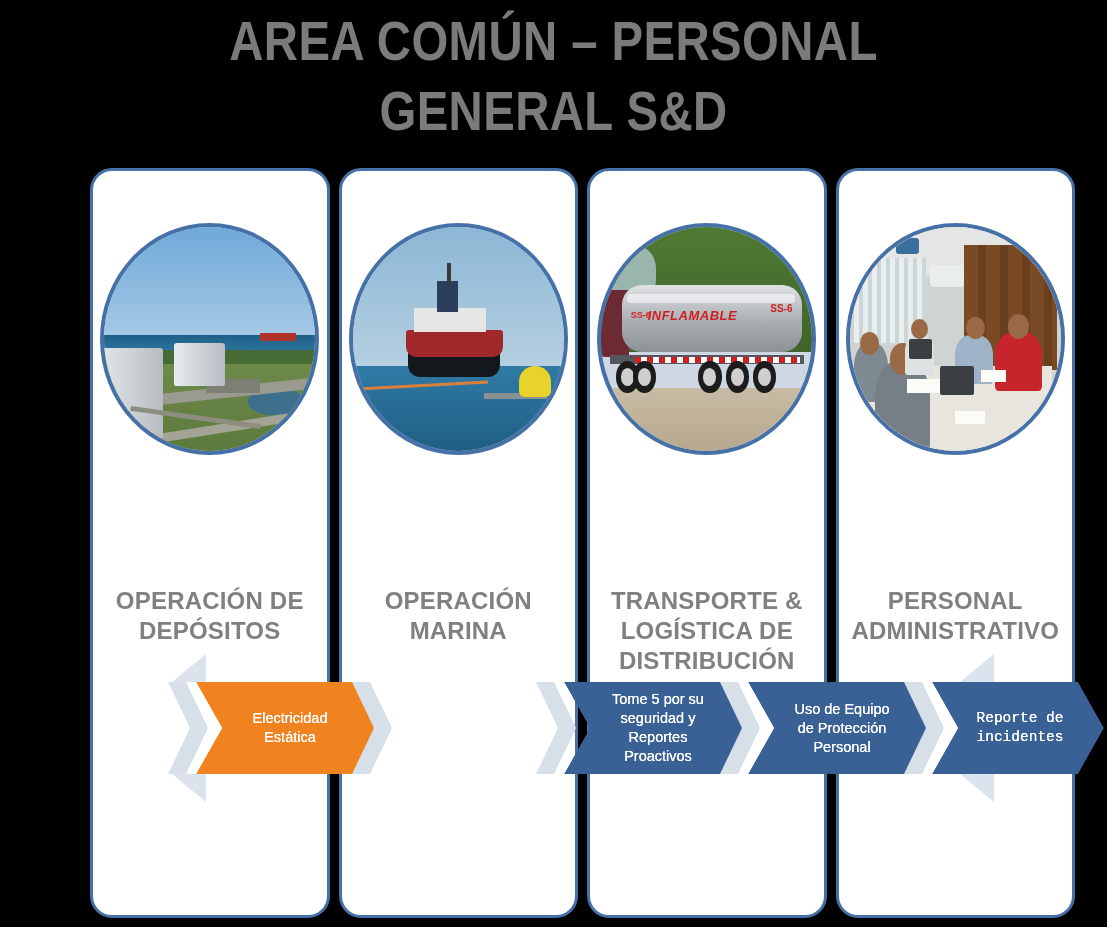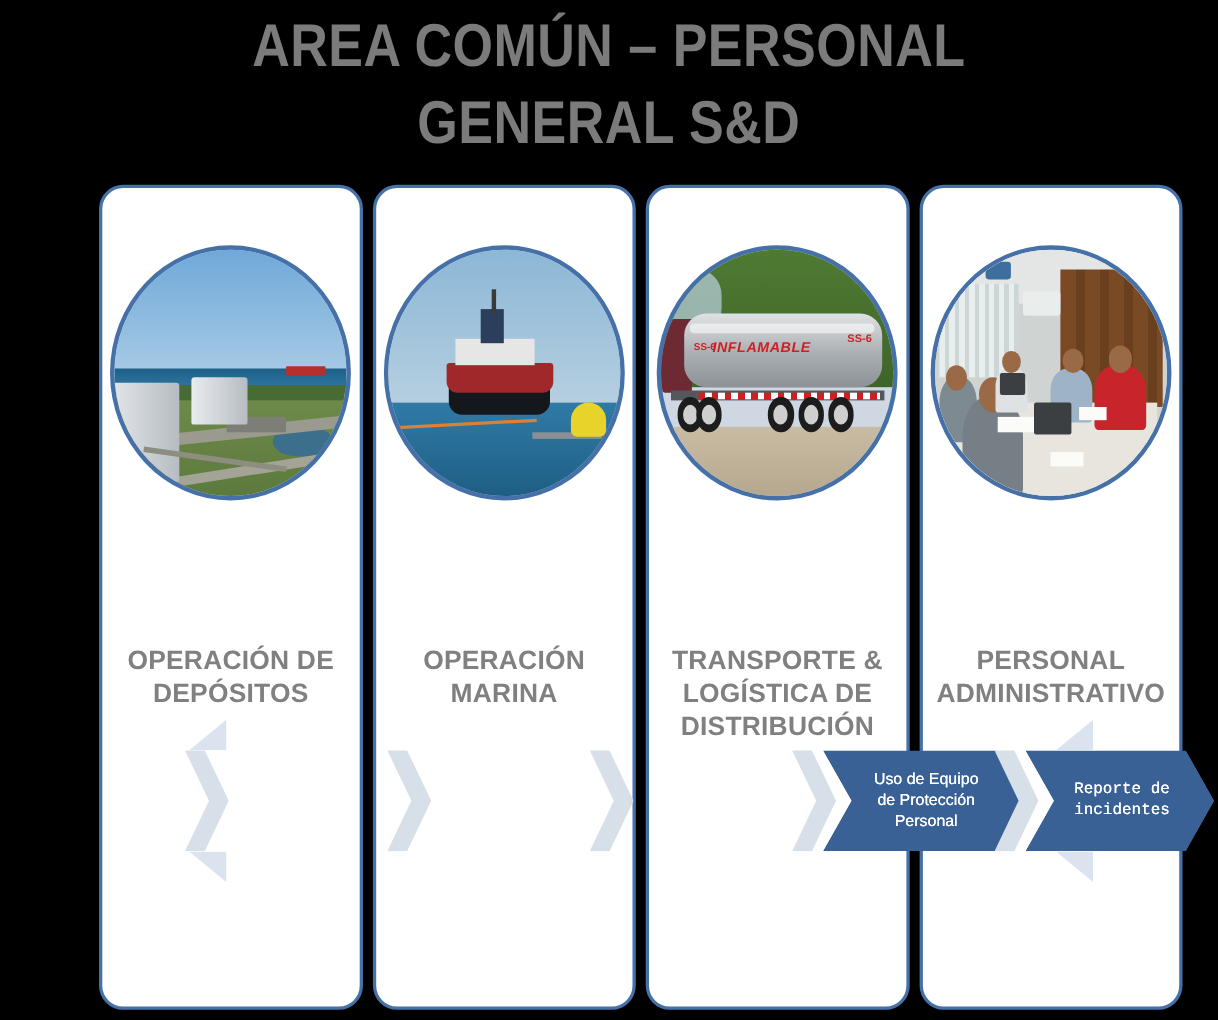--- a/index.html
+++ b/index.html
@@ -304,24 +304,36 @@
 
 <div id="band">
 
   <div class="accent" style="left:172px; top:-22px;"></div>
   <div class="accent bot" style="left:172px; top:98px;"></div>
   <div class="accent" style="left:960px; top:-22px;"></div>
   <div class="accent bot" style="left:960px; top:98px;"></div>
 
   <div class="sep" style="left:168px;"></div>
 
+  <div class="seg orange chev-mid" style="left:196px; width:184px;">
+    <div class="fill" style="clip-path:polygon(0 0, 158px 0, 184px 50%, 158px 100%, 0 100%, 26px 50%);"></div>
+    <div class="body"><span class="txt">Electricidad
+Estática</span></div>
+  </div>
   <div class="sep" style="left:352px;"></div>
 
   <div class="sep" style="left:536px;"></div>
 
+  <div class="seg blue chev-mid" style="left:564px; width:184px;">
+    <div class="fill" style="clip-path:polygon(0 0, 158px 0, 184px 50%, 158px 100%, 0 100%, 26px 50%);"></div>
+    <div class="body"><span class="txt">Tome 5 por su
+seguridad y
+Reportes
+Proactivos</span></div>
+  </div>
   <div class="sep" style="left:720px;"></div>
 
   <div class="seg blue chev-mid" style="left:748px; width:184px;">
     <div class="fill" style="clip-path:polygon(0 0, 158px 0, 184px 50%, 158px 100%, 0 100%, 26px 50%);"></div>
     <div class="body"><span class="txt">Uso de Equipo
 de Protección
 Personal</span></div>
   </div>
   <div class="sep" style="left:904px;"></div>
 

